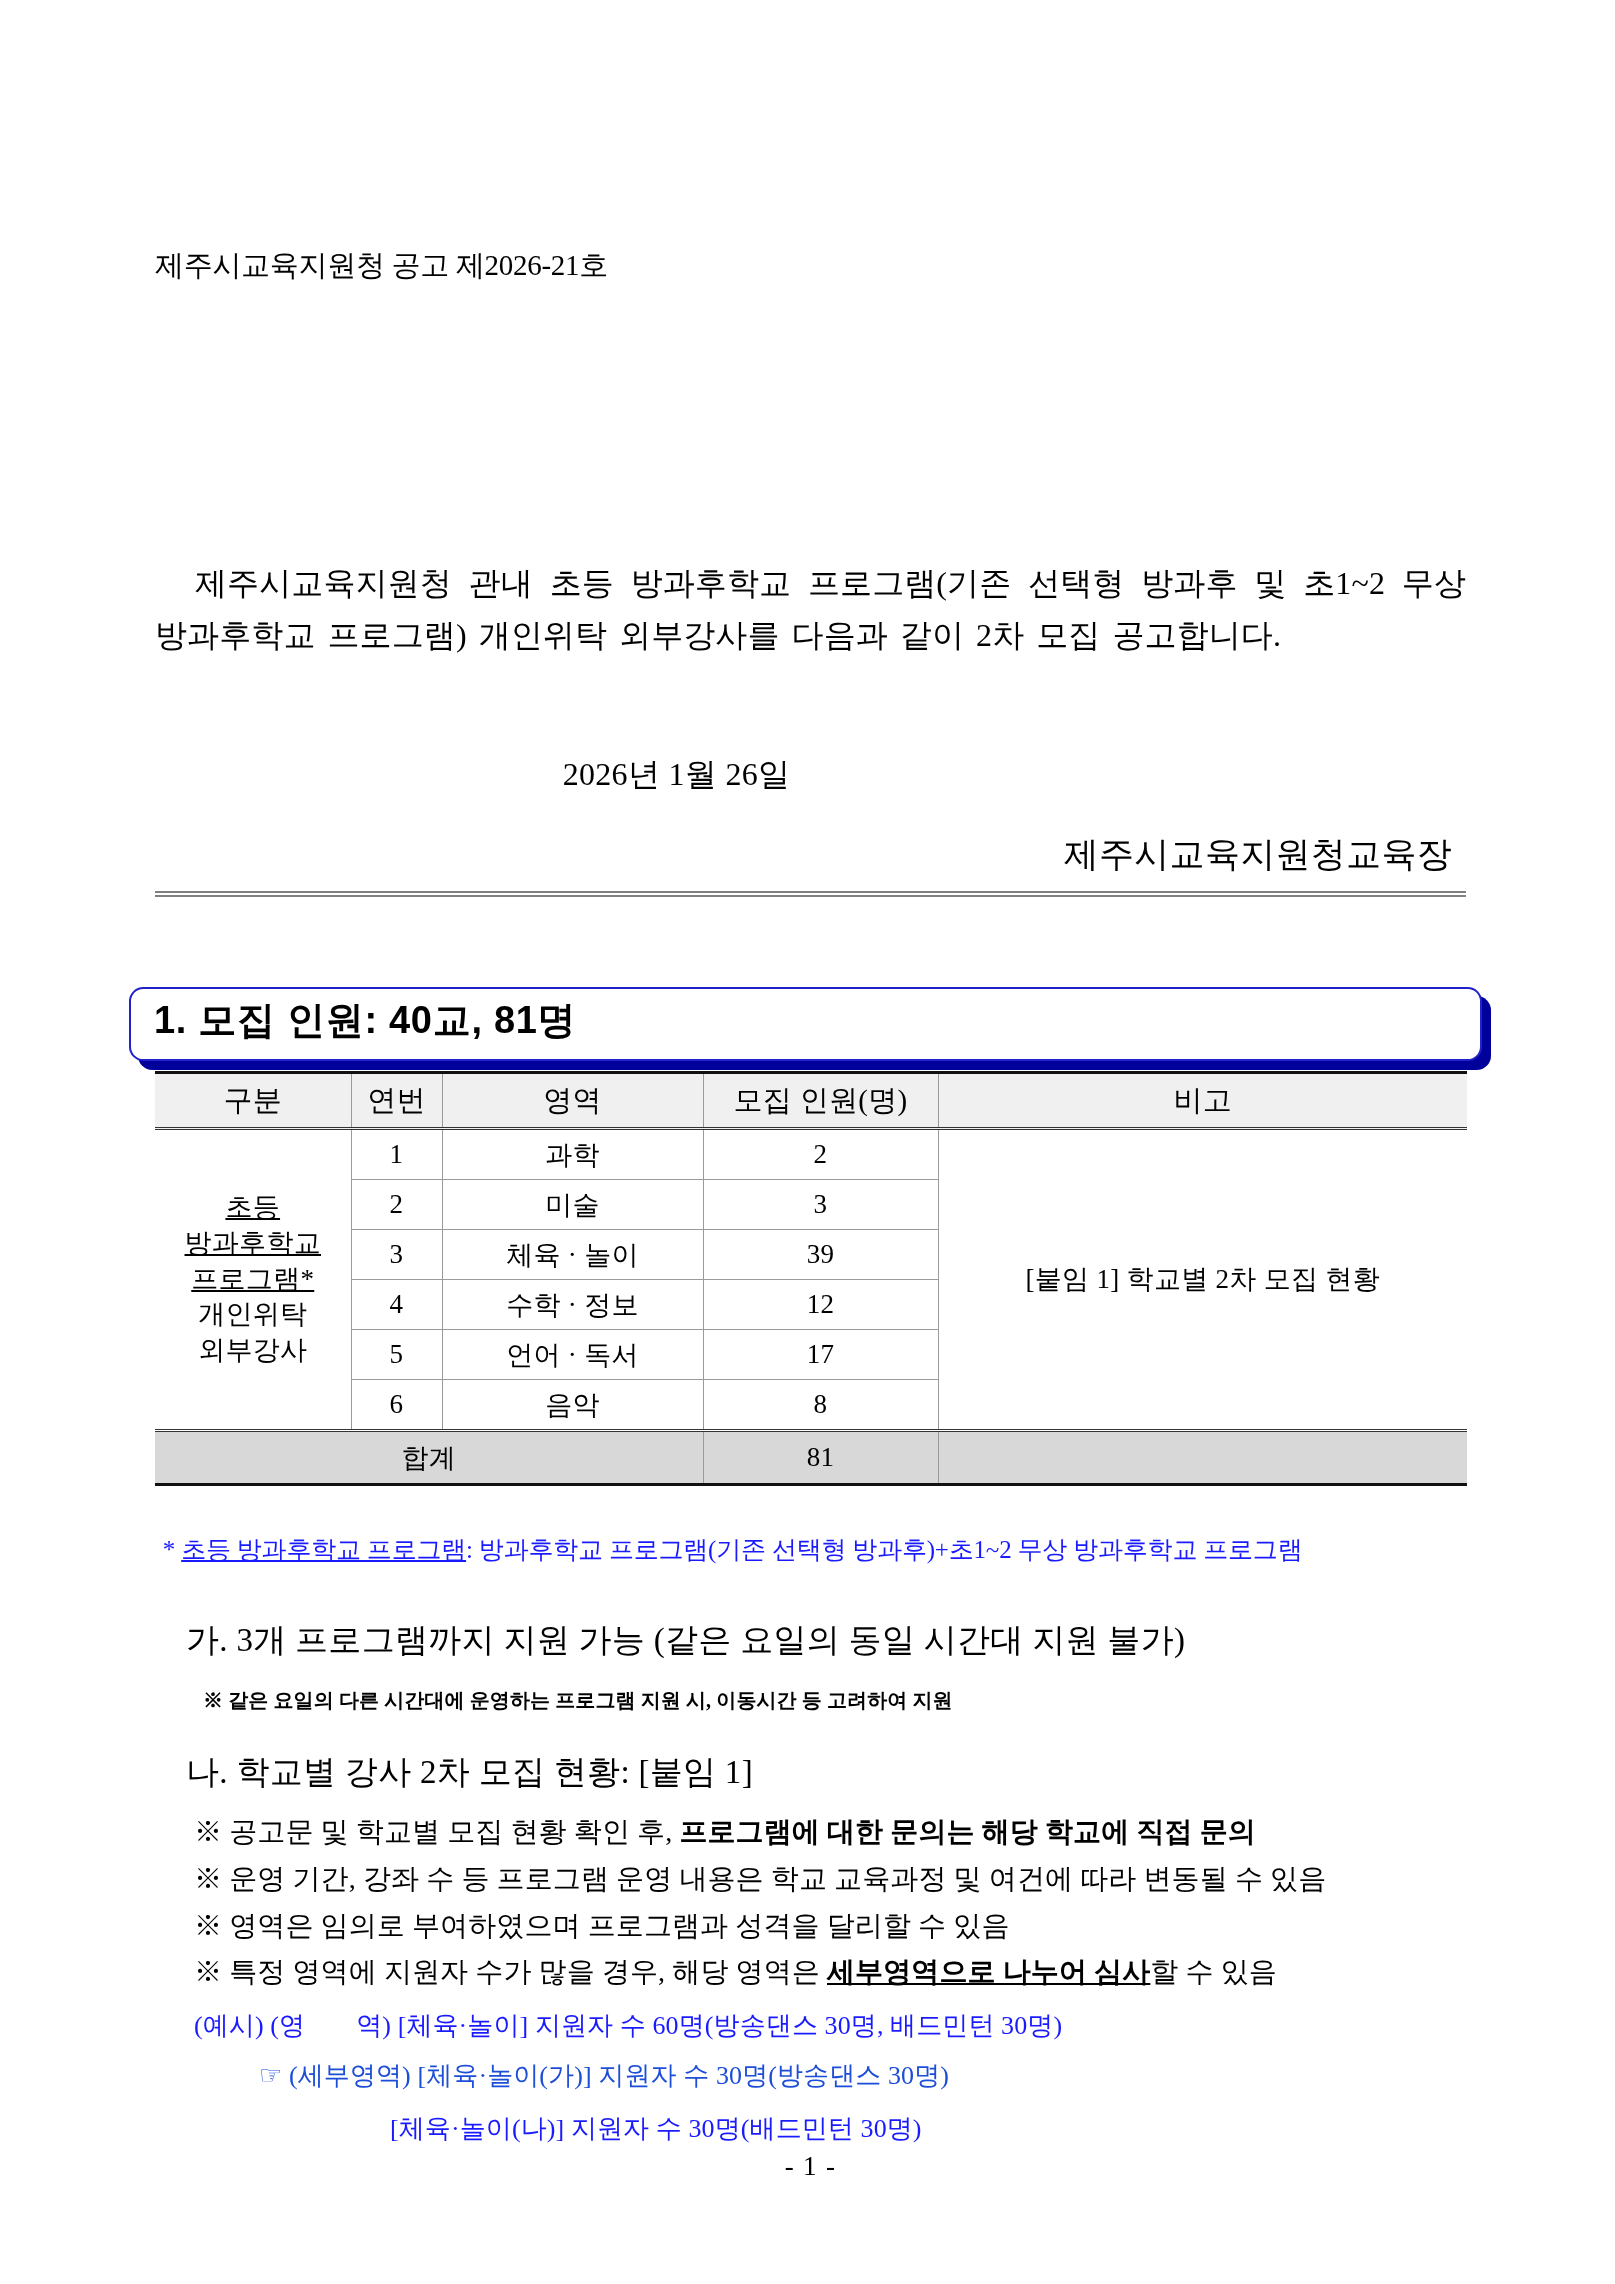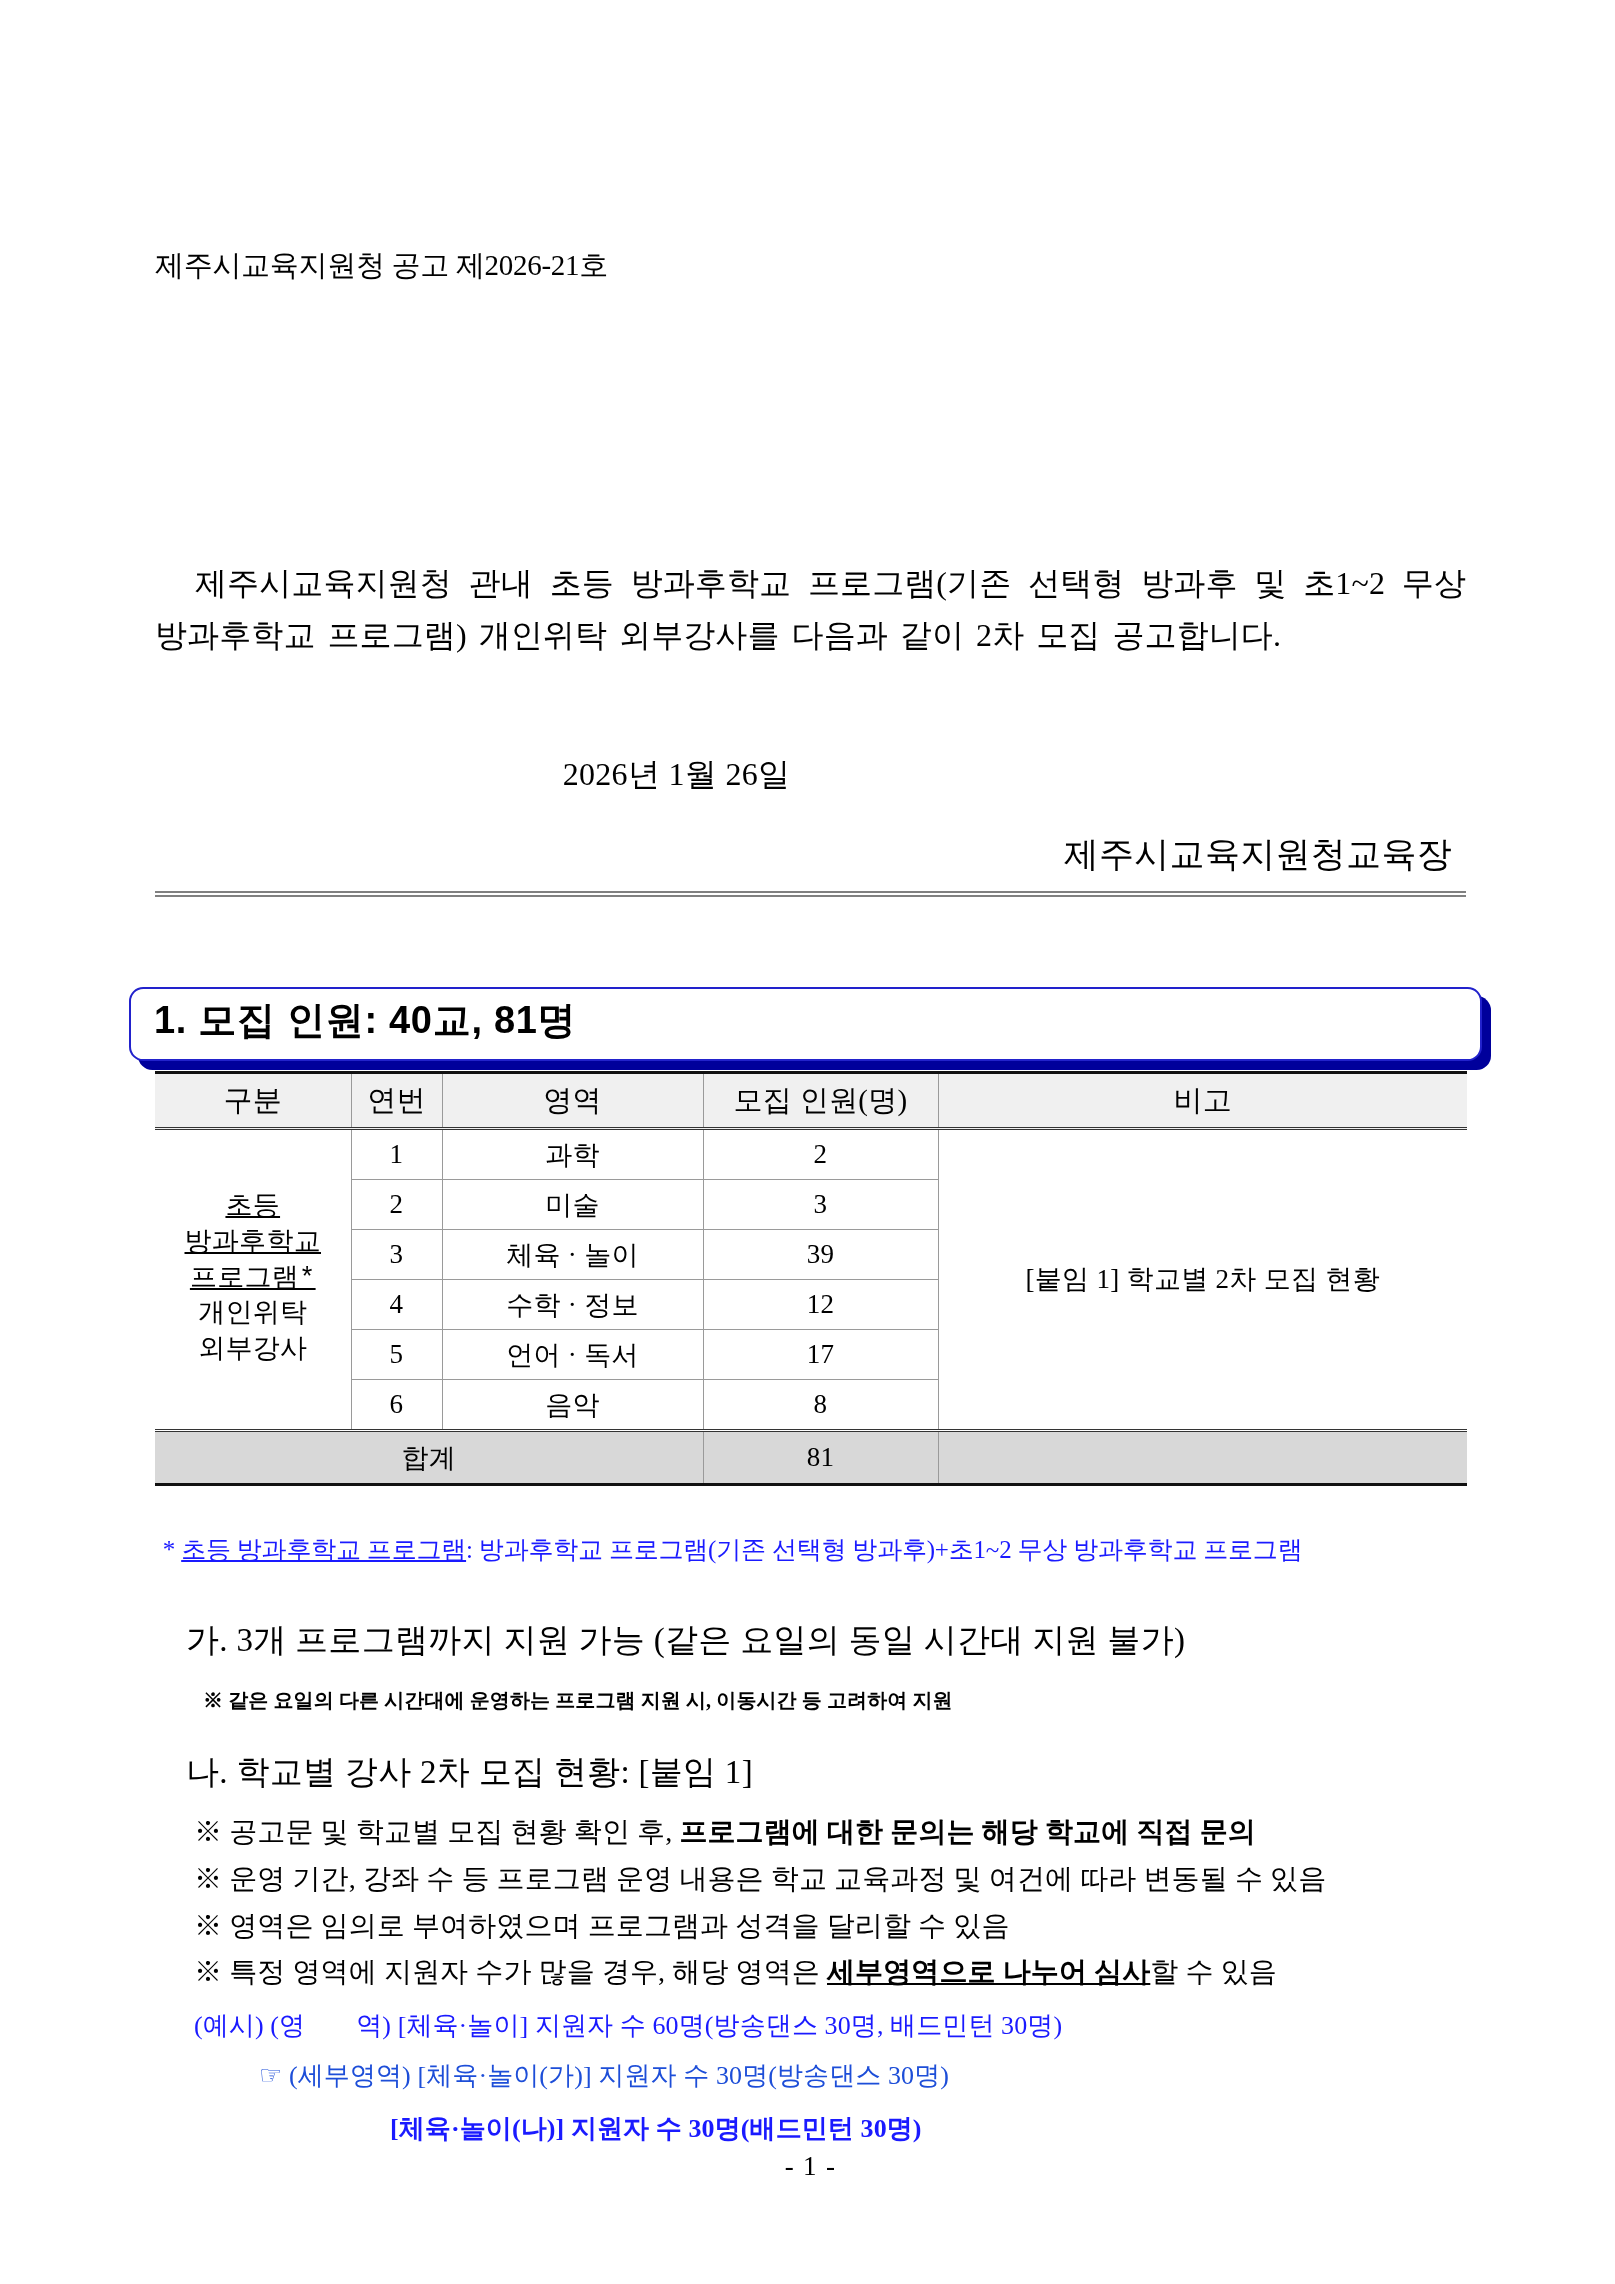--- a/index.html
+++ b/index.html
@@ -186,21 +186,20 @@
   }
   .col-gubun  { width: 196px; }
   .col-no     { width: 91px; }
   .col-area   { width: 261px; }
   .col-count  { width: 235px; }
   .col-remark { width: 529px; }
   .gubun-cell {
     font-size: 27px;
     line-height: 1.33;
     padding: 0 5.2px;
-    font-family: Liberation Mono, monospace;
   }
   .gubun-cell .u { text-decoration: underline; }
   .remark-cell {
     font-size: 27px;
     line-height: 1.42;
   }
 
   
   .footnote {
     position: absolute;
@@ -295,21 +294,20 @@
     white-space: nowrap;
   }
   .ex-3 {
     position: absolute;
     left: 235px;
     top: 2111px;
     color: #1a1aff;
     font-size: 26px;
     letter-spacing: 0.1px;
     white-space: nowrap;
-    font-weight: bold;
   }
   .hand-icon {
     display: inline-block;
     margin-right: 6.5px;
   }
   .wide-gap { display: inline-block; width: 51px; }
 
   
   .page-footer {
     position: absolute;

